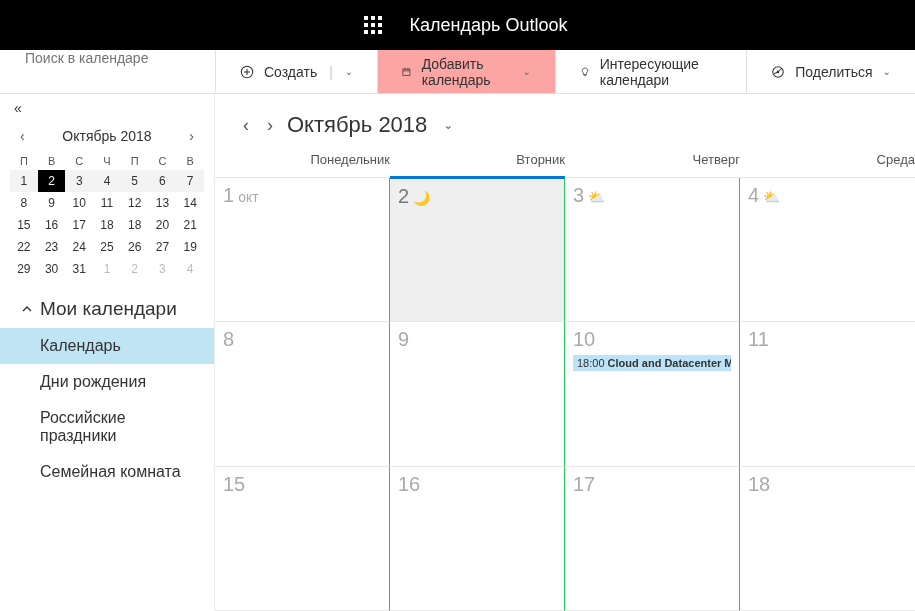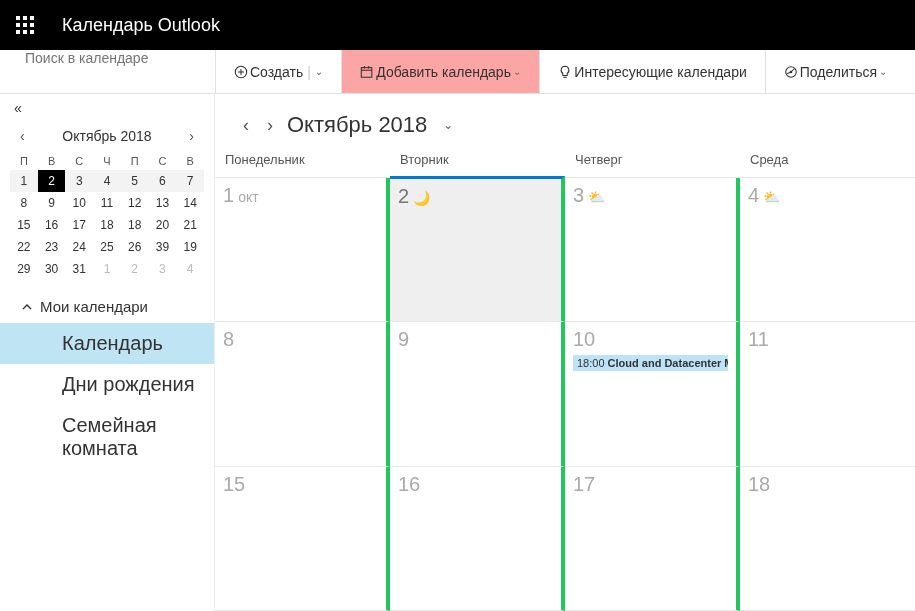--- a/index.html
+++ b/index.html
@@ -1,63 +1,63 @@
 <!DOCTYPE html>
 <html><head>
 <meta charset="utf-8">
 <style>
 * { margin: 0; padding: 0; box-sizing: border-box; font-family: "Segoe UI", Arial, sans-serif; }
 body { width: 915px; height: 611px; overflow: hidden; background: #fff; }
 
-.header { height: 50px; background: #000; display: flex; align-items: center; color: #fff; }
+.header { height: 50px; background: #000; display: flex; align-items: center; color: #fff; justify-content: center; }
 .waffle { width: 50px; height: 50px; display: flex; align-items: center; justify-content: center; cursor: pointer; }
 .waffle svg { width: 18px; height: 18px; }
 .app-title { font-size: 18px; font-weight: 400; margin-left: 12px; }
 
 .toolbar { height: 44px; display: flex; border-bottom: 1px solid #e1e1e1; }
 .search-box { width: 215px; display: flex; align-items: flex-start; padding: 0 17px; gap: 8px; color: #666; cursor: text; }
 .search-box input { border: none; outline: none; font-size: 14px; flex: 1; background: transparent; }
 .toolbar-items { display: flex; flex: 1; }
-.toolbar-btn { display: flex; align-items: center; padding: 0 18px; gap: 2px; font-size: 14px; color: #333; cursor: pointer; border-left: 1px solid #e1e1e1; }
+.toolbar-btn { display: flex; align-items: center; padding: 0 24px; gap: 10px; font-size: 14px; color: #333; cursor: pointer; border-left: 1px solid #e1e1e1; }
 .toolbar-btn.active { background: #fca5a5; }
 .toolbar-btn .chev { font-size: 10px; color: #666; }
 .toolbar-btn .sep { color: #ccc; margin: 0 2px; }
 .icon-sm { width: 14px; height: 14px; }
 
 .main { display: flex; height: calc(611px - 50px - 44px); }
 
 .sidebar { width: 215px; border-right: 1px solid #eee; display: flex; flex-direction: column; font-size: 13px; color: #333; }
 .collapse-btn { padding: 6px 14px; cursor: pointer; color: #333; font-size: 14px; }
 .mini-cal { padding: 0 10px 8px 10px; }
 .mini-head { display: flex; align-items: center; justify-content: space-between; padding: 4px 6px 6px 6px; }
 .mini-nav { cursor: pointer; color: #555; font-size: 14px; padding: 2px 4px; }
 .mini-title { font-size: 14px; flex: 1; text-align: center; }
 .mini-grid { display: grid; grid-template-columns: repeat(7, 1fr); }
 .mini-grid .dh { text-align: center; font-size: 11px; color: #555; padding: 3px 0; }
 .mini-grid .d { text-align: center; font-size: 12px; color: #333; padding: 4px 0; cursor: pointer; }
 .mini-grid .d.other { color: #bbb; }
 .mini-grid .d.today { background: #000; color: #fff; }
 .mini-grid .d.shade { background: #f3f3f3; }
 
-.section { padding: 10px 14px 8px 22px; display: flex; align-items: center; gap: 8px; font-size: 15px; color: #333; cursor: pointer; }
+.section { padding: 10px 14px 8px 22px; display: flex; align-items: center; gap: 8px; font-size: 19px; color: #333; cursor: pointer; }
 .cal-list { }
-.cal-item { padding: 9px 14px 9px 62px; font-size: 20px; color: #333; cursor: pointer; }
+.cal-item { padding: 9px 14px 9px 40px; font-size: 16px; color: #333; cursor: pointer; }
 .cal-item.selected { background: #bfe4f3; }
 
 .calendar { flex: 1; display: flex; flex-direction: column; }
 .cal-header { display: flex; align-items: center; gap: 10px; padding: 18px 20px 10px 24px; }
 .cal-nav { cursor: pointer; color: #555; font-size: 18px; padding: 0 4px; }
 .cal-title { font-size: 22px; color: #333; font-weight: 400; }
 .cal-title-chev { font-size: 12px; color: #666; margin-left: 6px; cursor: pointer; }
 
 .dow-row { display: grid; grid-template-columns: repeat(4, 1fr); padding: 0 0 6px 0; }
-.dow { font-size: 13px; color: #555; padding: 4px 0 4px 10px; }
+.dow { font-size: 13px; color: #555; padding: 4px 0 4px 10px; text-align: right; }
 
 .grid { flex: 1; display: grid; grid-template-columns: repeat(4, 1fr); grid-template-rows: repeat(3, 1fr); border-top: 1px solid #e8e8e8; }
-.cell { border-right: 4px solid #22c55e; border-bottom: 1px solid #e8e8e8; padding: 6px 8px; position: relative; overflow: hidden; }
+.cell { border-right: 1px solid #22c55e; border-bottom: 1px solid #e8e8e8; padding: 6px 8px; position: relative; overflow: hidden; }
 .cell:nth-child(4n) { border-right: none; }
 .cell.today { background: #efefef; border-top: 3px solid #0078d4; margin-top: -2px; }
 .date-num { font-size: 20px; color: #aaa; font-weight: 300; }
 .date-num.today { color: #777; }
 .date-suffix { font-size: 14px; color: #aaa; margin-left: 4px; }
 .wx { font-size: 14px; margin-left: 4px; }
 .event { background: #bce4f6; font-size: 11px; color: #333; padding: 2px 4px; margin-top: 4px; white-space: nowrap; overflow: hidden; cursor: pointer; }
 .event b { font-weight: 600; }
 .chev-svg { width: 10px; height: 10px; }
 </style>
@@ -168,40 +168,41 @@
           <div class="d">17</div>
           <div class="d">18</div>
           <div class="d">18</div>
           <div class="d">20</div>
           <div class="d">21</div>
           <div class="d">22</div>
           <div class="d">23</div>
           <div class="d">24</div>
           <div class="d">25</div>
           <div class="d">26</div>
-          <div class="d">39</div>
+          <div class="d">27</div>
           <div class="d">19</div>
           <div class="d">29</div>
           <div class="d">30</div>
           <div class="d">31</div>
           <div class="d other">1</div>
           <div class="d other">2</div>
           <div class="d other">3</div>
           <div class="d other">4</div>
         </div>
     </div>
     <div class="section">
       <svg class="chev-svg" viewBox="0 0 10 10">
           <path d="M1 7 L5 3 L9 7" fill="none" stroke="#333" stroke-width="1.4"></path>
         </svg>
       <span>Мои календари</span>
     </div>
     <div class="cal-list" id="cal-list">
         <div class="cal-item selected">Календарь</div>
         <div class="cal-item">Дни рождения</div>
+        <div class="cal-item">Российские праздники</div>
         <div class="cal-item">Семейная комната</div>
       </div>
   </div>
 
   <div class="calendar">
     <div class="cal-header">
       <span class="cal-nav">‹</span>
       <span class="cal-nav">›</span>
       <span class="cal-title">Октябрь 2018</span>
       <span class="cal-title-chev">⌄</span>

